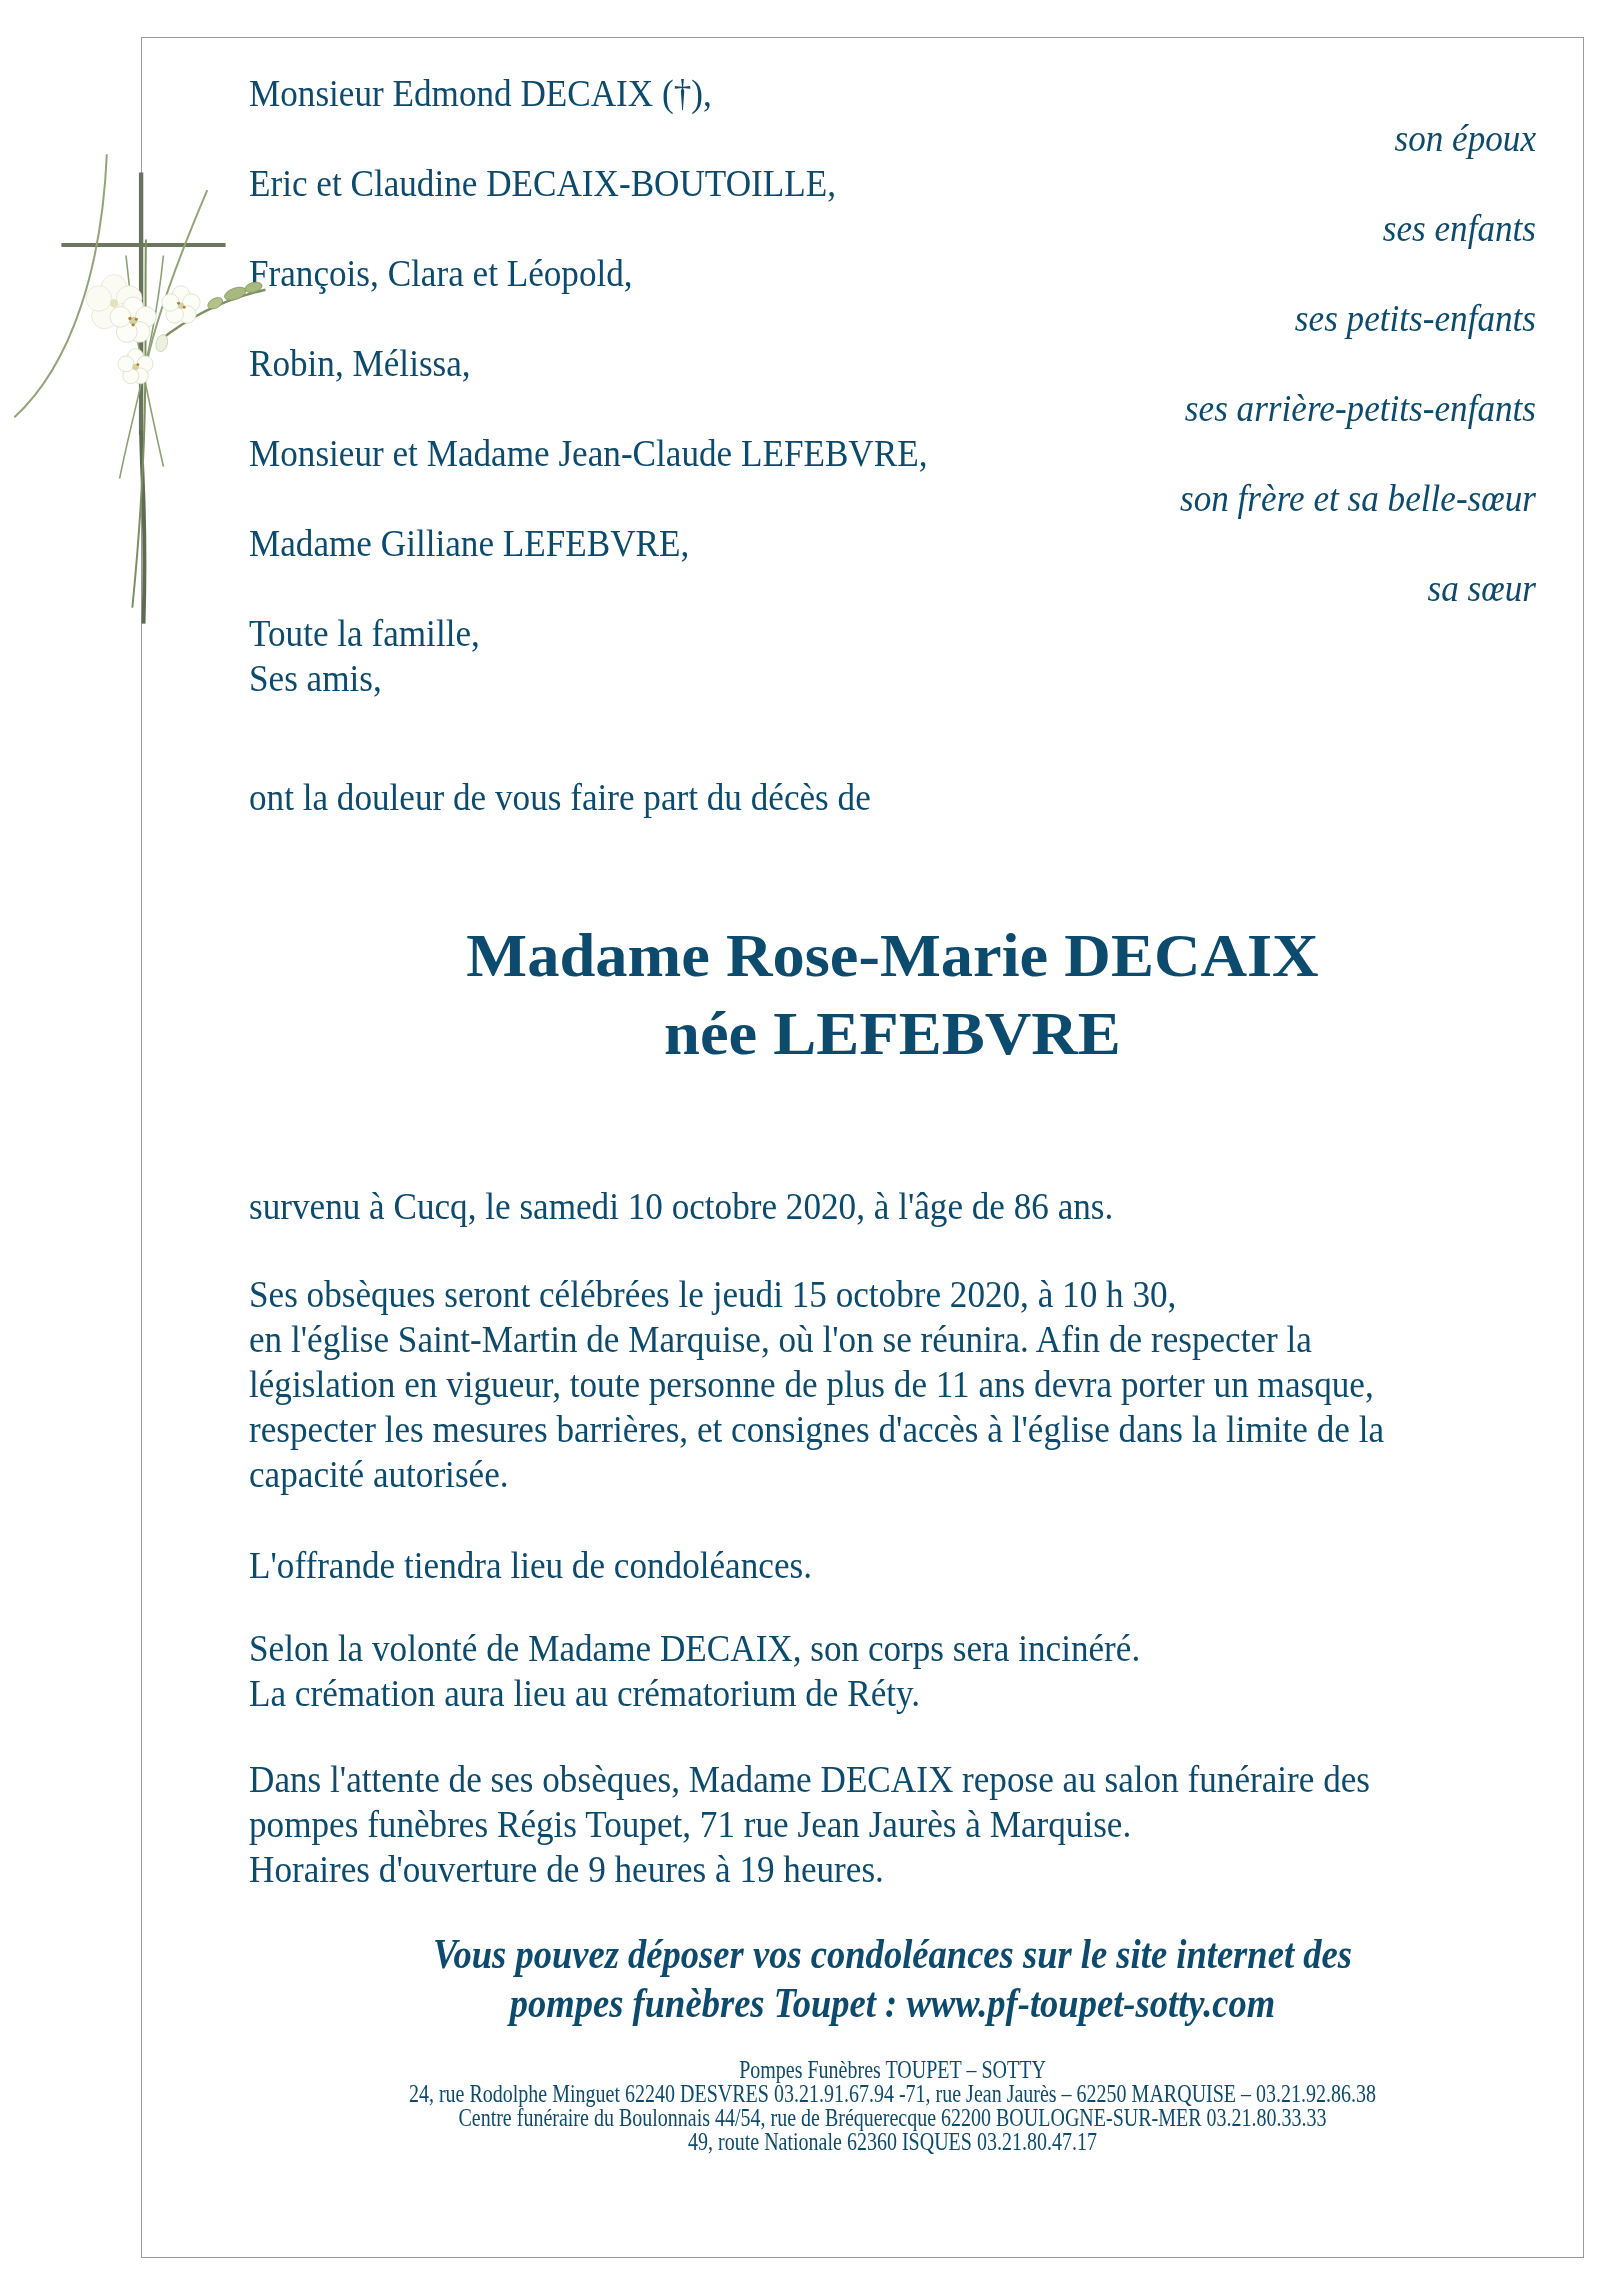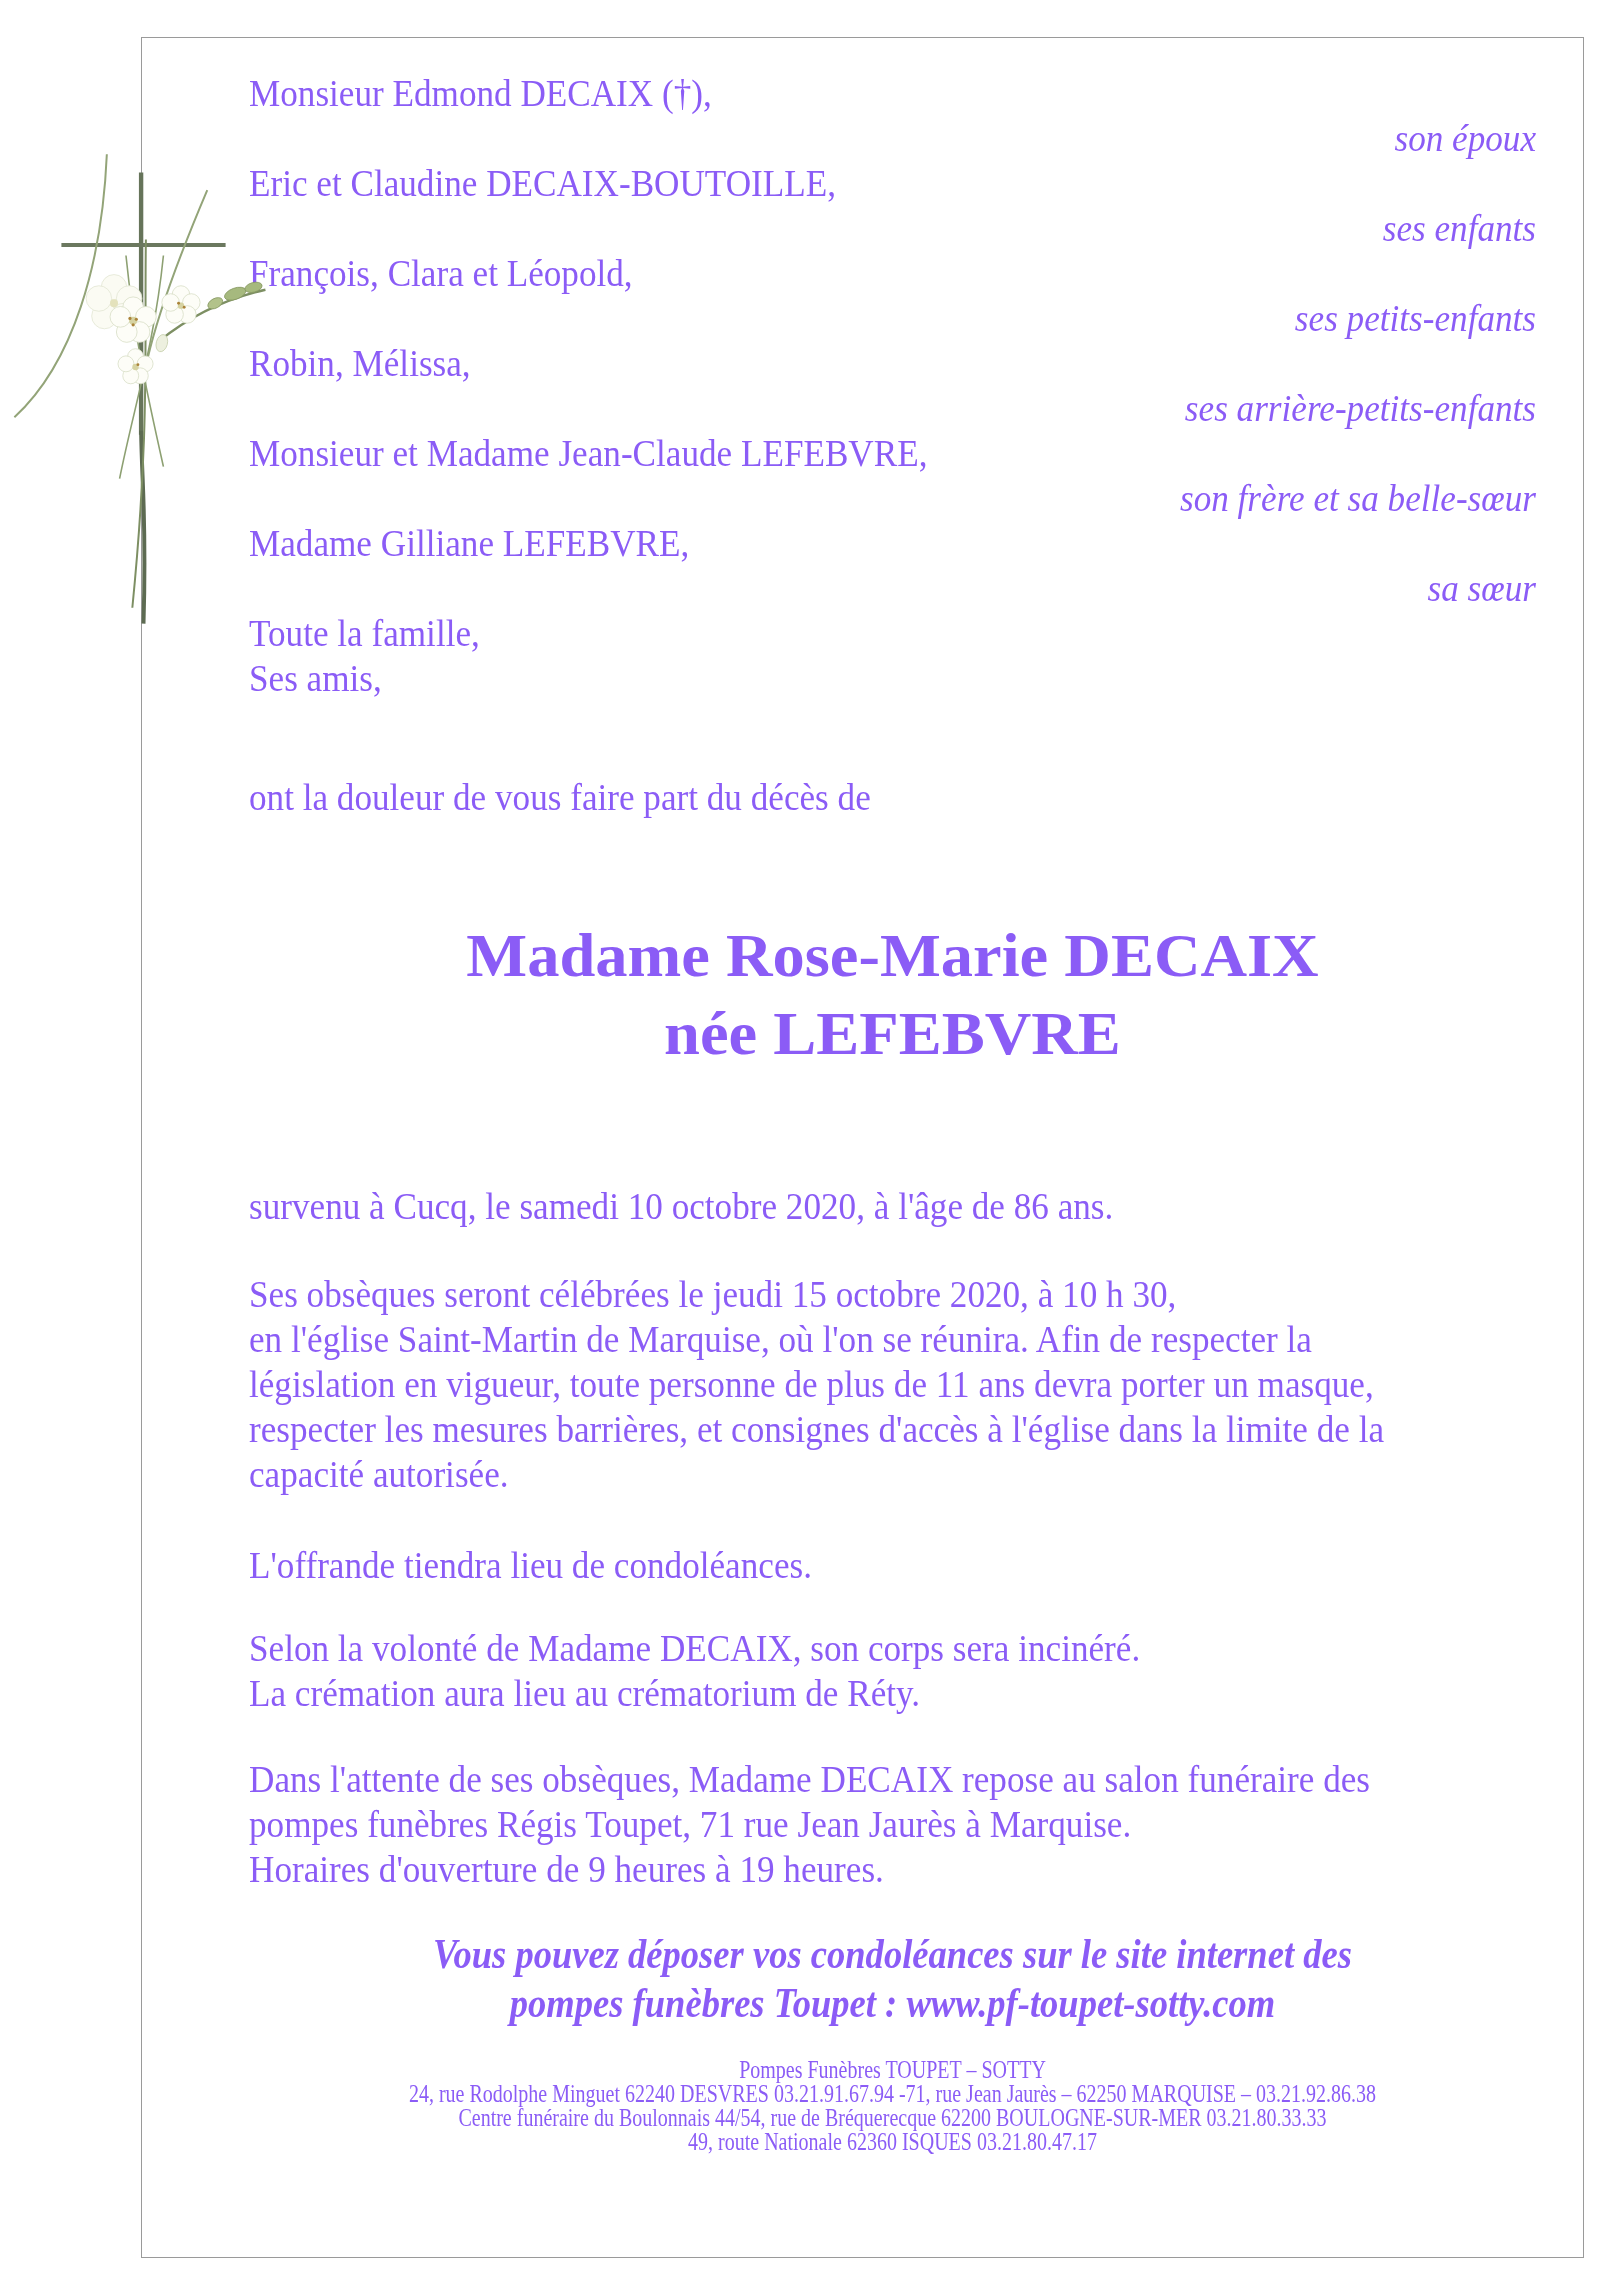--- a/index.html
+++ b/index.html
@@ -1,21 +1,21 @@
 <!DOCTYPE html>
 <html style="font-size:12.8px"><head>
 <meta charset="utf-8">
 <style>
   html,body{margin:0;padding:0;background:#ffffff;}
   .page{
     position:relative;
     width:1624px;height:2295px;
     background:#ffffff;
     font-family:"Liberation Serif","DejaVu Serif",serif;
-    color:#8b5cf6;
+    color:#0c4a6e;
     overflow:hidden;
   }
   .card{
     position:absolute;
     left:141px;top:37px;
     width:1443px;height:2221px;
     border:1.6px solid #9a9a9a;
     box-sizing:border-box;
     background:transparent;
   }

